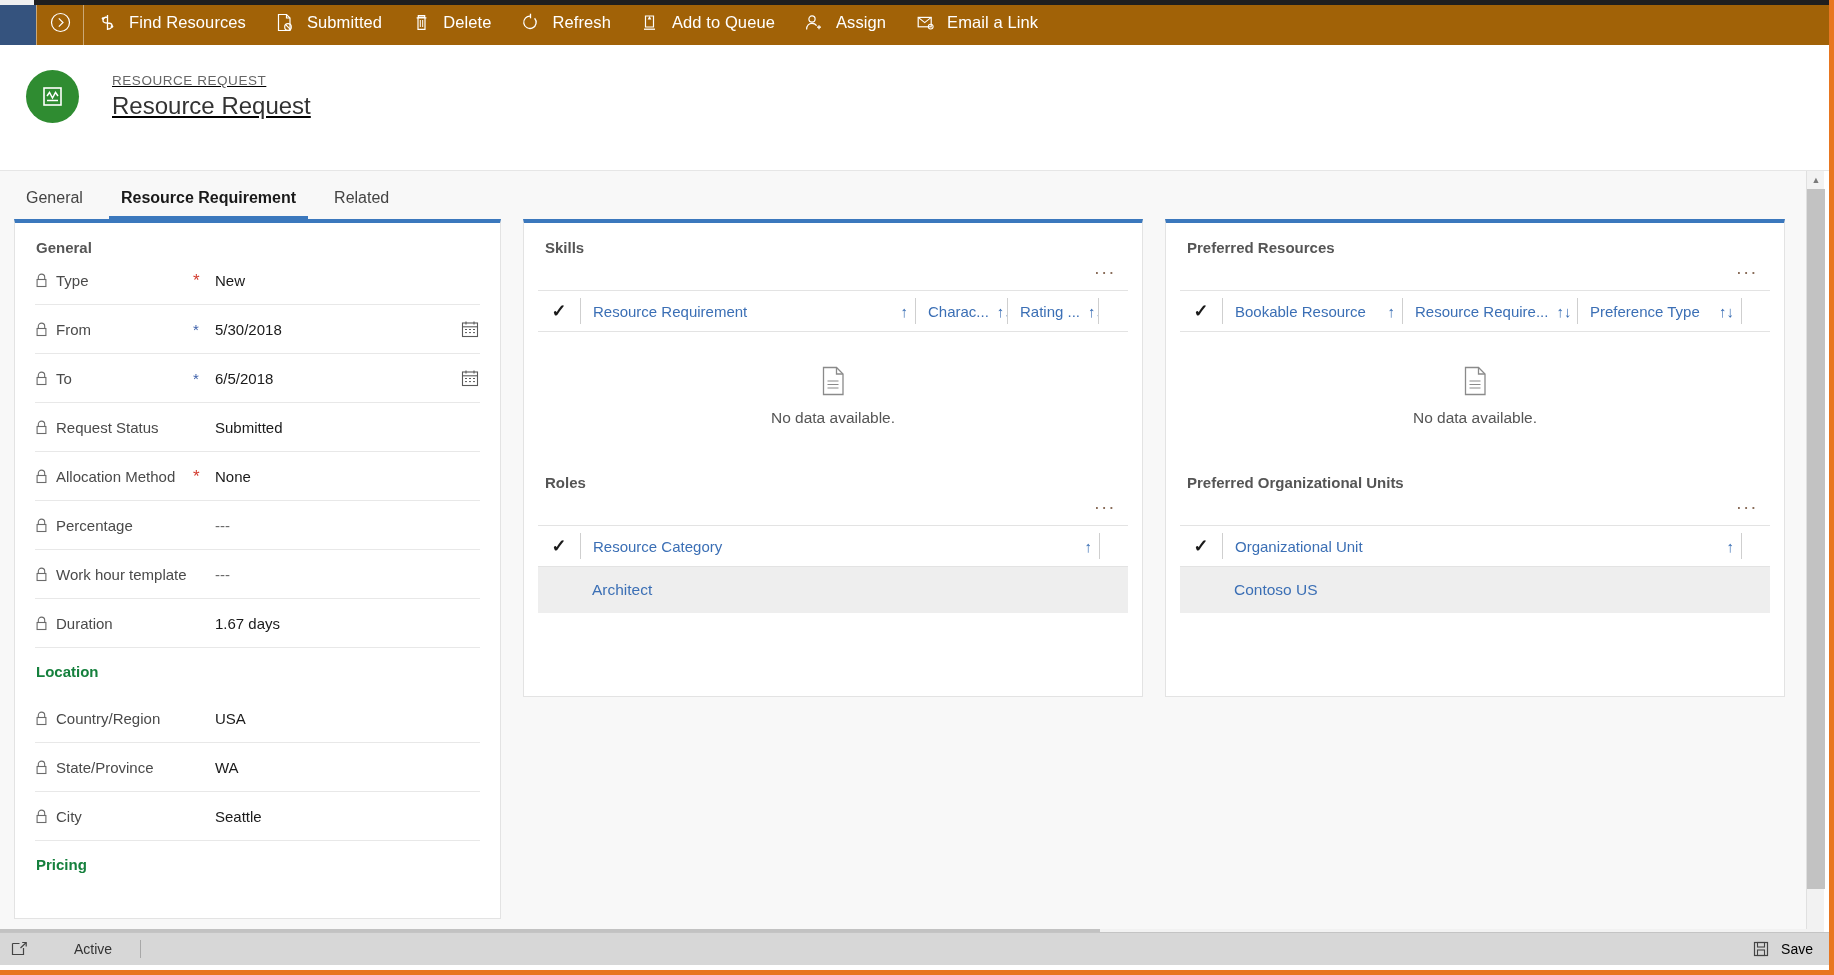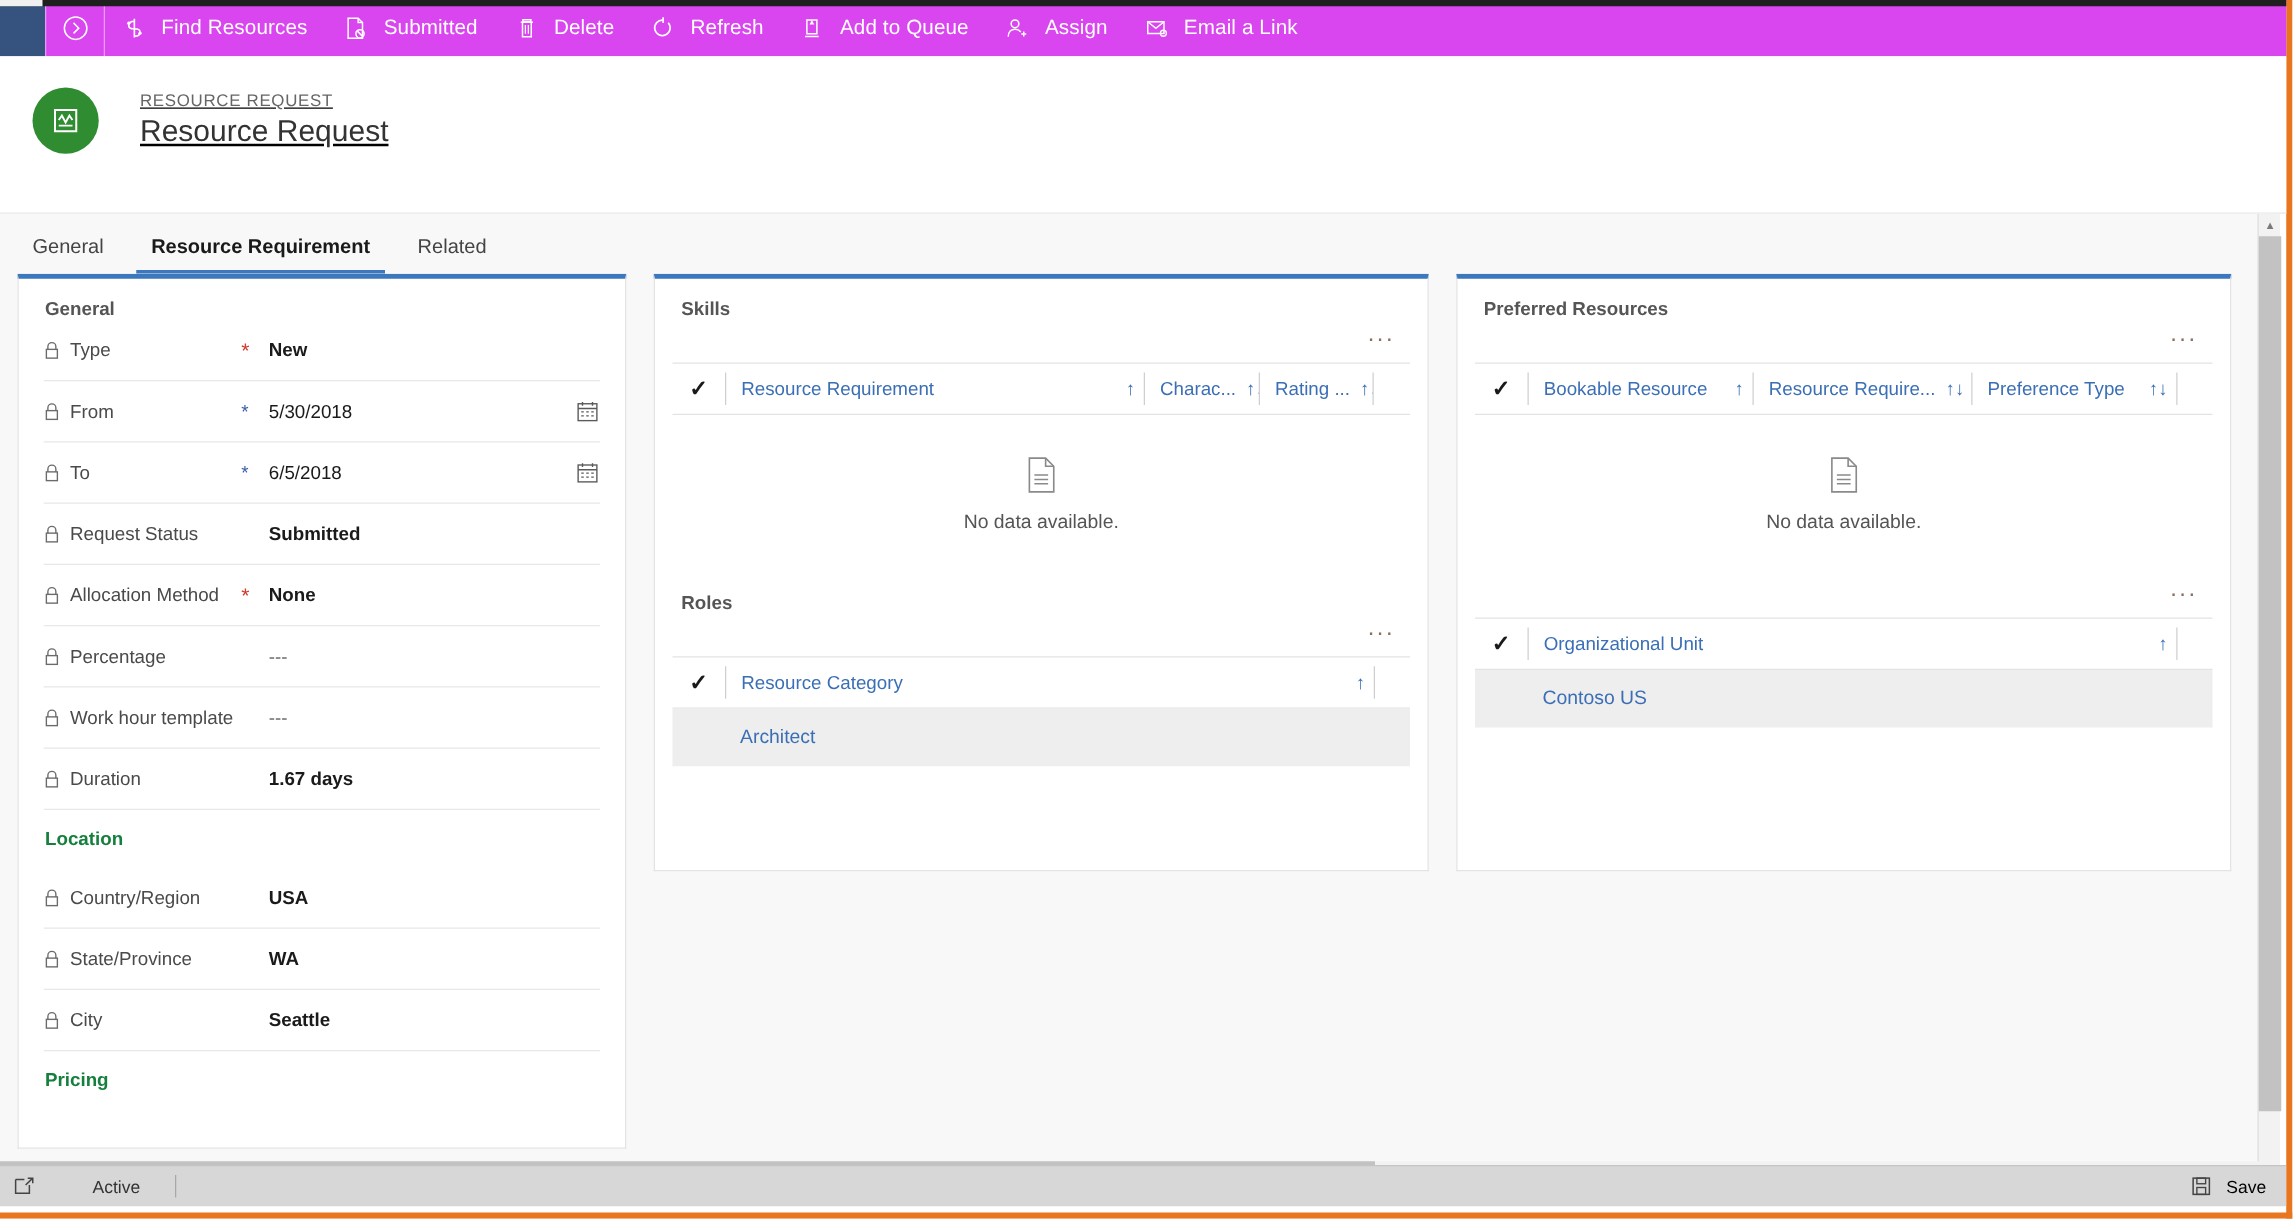--- a/index.html
+++ b/index.html
@@ -16,21 +16,21 @@
     background: #ffffff;
     border-right: 5px solid #e8761f;
     border-bottom: 5px solid #e8761f;
     overflow: hidden;
   }
 
   
   .cmdbar {
     position: absolute; top: 0; left: 0;
     width: 1834px; height: 45px;
-    background: #d946ef;
+    background: #a16207;
     display: flex; align-items: center;
     color: #ffffff;
   }
   .cmd-left-strip {
     width: 36px; height: 45px;
     background: #35537e;
   }
   .cmd-circle-btn {
     width: 46px; height: 45px;
     display: flex; align-items: center; justify-content: center;
@@ -149,21 +149,21 @@
   .req-star {
     width: 22px; flex: 0 0 auto;
     font-size: 17px; line-height: 1;
     text-align: left;
   }
   .req-star.red { color: #d23b2e; }
   .req-star.blue { color: #3b5ea8; font-size: 15px; }
   .fvalue {
     font-size: 15px; color: #1a1a1a;
   }
-  .fvalue.bold { font-weight: bold; }
+  .fvalue.bold { font-weight: normal; }
   .fvalue.dim { color: #6b6b6b; }
   .cal-ico {
     position: absolute; right: 1px; top: 50%;
     transform: translateY(-50%);
     width: 18px; height: 18px;
     cursor: pointer;
   }
   .subhead {
     font-size: 15px; color: #15803d; font-weight: bold;
     height: 46px; display: flex; align-items: center;
@@ -660,20 +660,21 @@
               <svg width="25" height="30" viewBox="0 0 25 30">
                   <path d="M2.5 1.5 h13 l6.5 6.5 v20.5 h-19.5 z" fill="#fff" stroke="#8a8a8a" stroke-width="1.3"></path>
                   <path d="M15.5 1.5 v6.5 h6.5" fill="none" stroke="#8a8a8a" stroke-width="1.3"></path>
                   <path d="M6.5 15 h11 M6.5 18.5 h11 M6.5 22 h11" stroke="#8a8a8a" stroke-width="1.2"></path>
                 </svg>
             </span>
             <span class="nodata-txt">No data available.</span>
           </div>
         </div>
 
+        <div class="sec-title" style="padding-top:14px">Preferred Organizational Units</div>
         <div class="subgrid">
           <div class="subgrid-ellipsis">...</div>
           <div class="grid-head">
             <div class="gh-check">✓</div>
             <div class="gh-col last" style="width:520px">
               <span>Organizational Unit</span>
               <span class="gh-sort">↑</span>
             </div>
           </div>
           <div class="grid-row">

